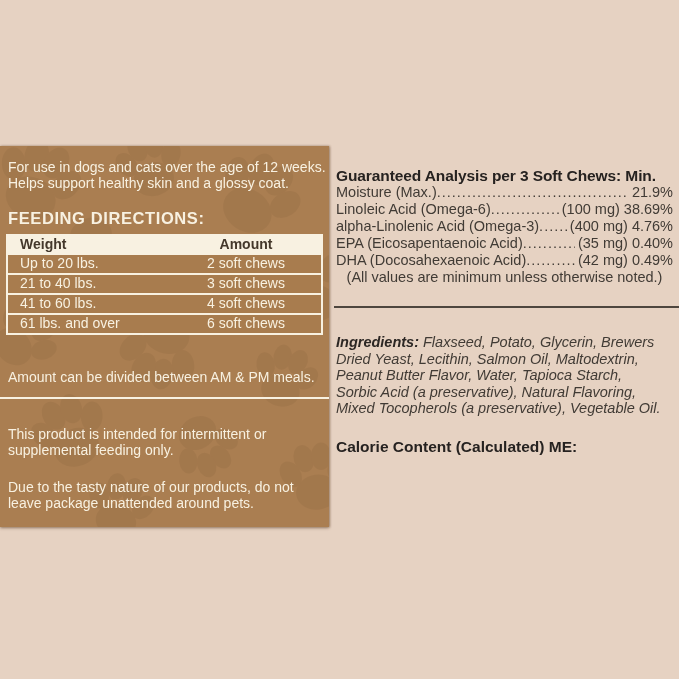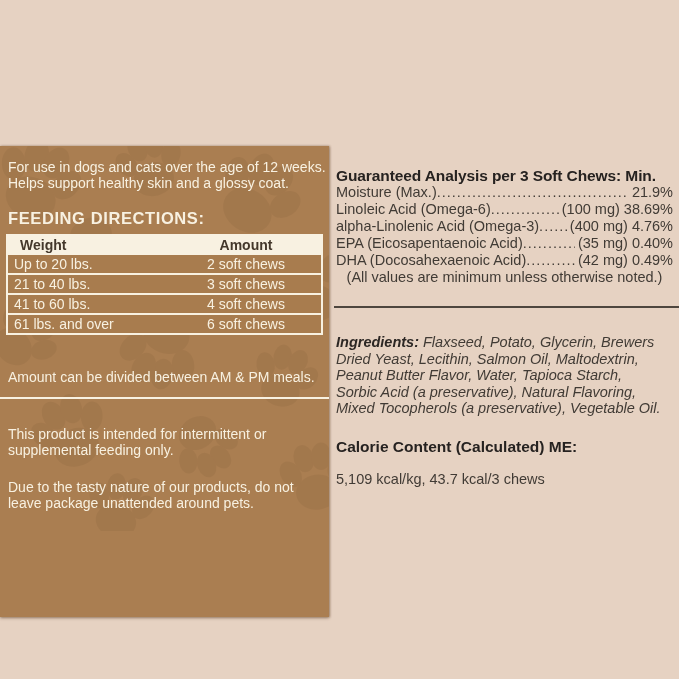--- a/index.html
+++ b/index.html
@@ -6,42 +6,42 @@
   body{
     width:679px;height:679px;position:relative;overflow:hidden;
     background:#e6d2c2;
     font-family:"Liberation Sans", sans-serif;
     -webkit-font-smoothing:antialiased;
   }
   .canvas{position:absolute;inset:0;}
 
   
   .left-panel{
-    position:absolute;left:0;top:146px;width:329px;height:471px;
+    position:absolute;left:0;top:146px;width:329px;height:381px;
     background:#aa7e51;overflow:hidden;
     box-shadow:0 1px 3px rgba(70,40,10,.45), 1px 0 2px rgba(70,40,10,.3);
     color:#f8f1e1;
   }
   .paw-layer{position:absolute;left:0;top:0;width:329px;height:385px;}
   .lp-block{position:absolute;left:8px;right:2px;}
   .lp-line{display:block;white-space:nowrap;}
   .intro{top:14px;font-size:14px;line-height:15.5px;}
   .feed-head{
     top:63px;margin:0;font-size:16.5px;font-weight:bold;
     letter-spacing:.6px;white-space:nowrap;
   }
   .feed-table{
     position:absolute;left:6px;top:88px;width:313px;
     background:#f8f1e1;border:2px solid #f8f1e1;
     display:flex;flex-direction:column;gap:2px;
     font-size:14px;
   }
-  .t-row{display:flex;align-items:center;height:18px;background:#a87c4e;color:#f8f1e1;}
+  .t-row{display:flex;align-items:flex-start;height:18px;background:#a87c4e;color:#f8f1e1;}
   .t-head{background:#f8f1e1;color:#44382b;font-weight:bold;height:17px;}
-  .c-weight{flex:1 1 auto;padding-left:6px;white-space:nowrap;}
+  .c-weight{flex:1 1 auto;padding-left:12px;white-space:nowrap;}
   .t-head .c-weight{padding-left:12px;}
   .c-amount{flex:0 0 150px;text-align:center;white-space:nowrap;}
   .ampm{top:209px;font-size:14px;white-space:nowrap;}
   .left-divider{
     position:absolute;left:0;top:251px;width:329px;height:2px;
     background:#f8f1e1;
   }
   .para-a{top:281px;font-size:14px;line-height:15.5px;}
   .para-b{top:334px;font-size:14px;line-height:15.5px;}
 
@@ -182,16 +182,15 @@
 
     <div class="rp-block ingredients">
       <span class="lp-line"><b class="ing-label">Ingredients:</b><span> Flaxseed, Potato, Glycerin, Brewers</span></span>
       <span class="lp-line">Dried Yeast, Lecithin, Salmon Oil, Maltodextrin,</span>
       <span class="lp-line">Peanut Butter Flavor, Water, Tapioca Starch,</span>
       <span class="lp-line">Sorbic Acid (a preservative), Natural Flavoring,</span>
       <span class="lp-line">Mixed Tocopherols (a preservative), Vegetable Oil.</span>
     </div>
 
     <h3 class="rp-block cal-heading">Calorie Content (Calculated) ME:</h3>
-    <p class="rp-block cal-text">5,109 kcal/kg, 43.7 kcal/3 chews</p>
 
   </section>
 </div>
 
 </body></html>

